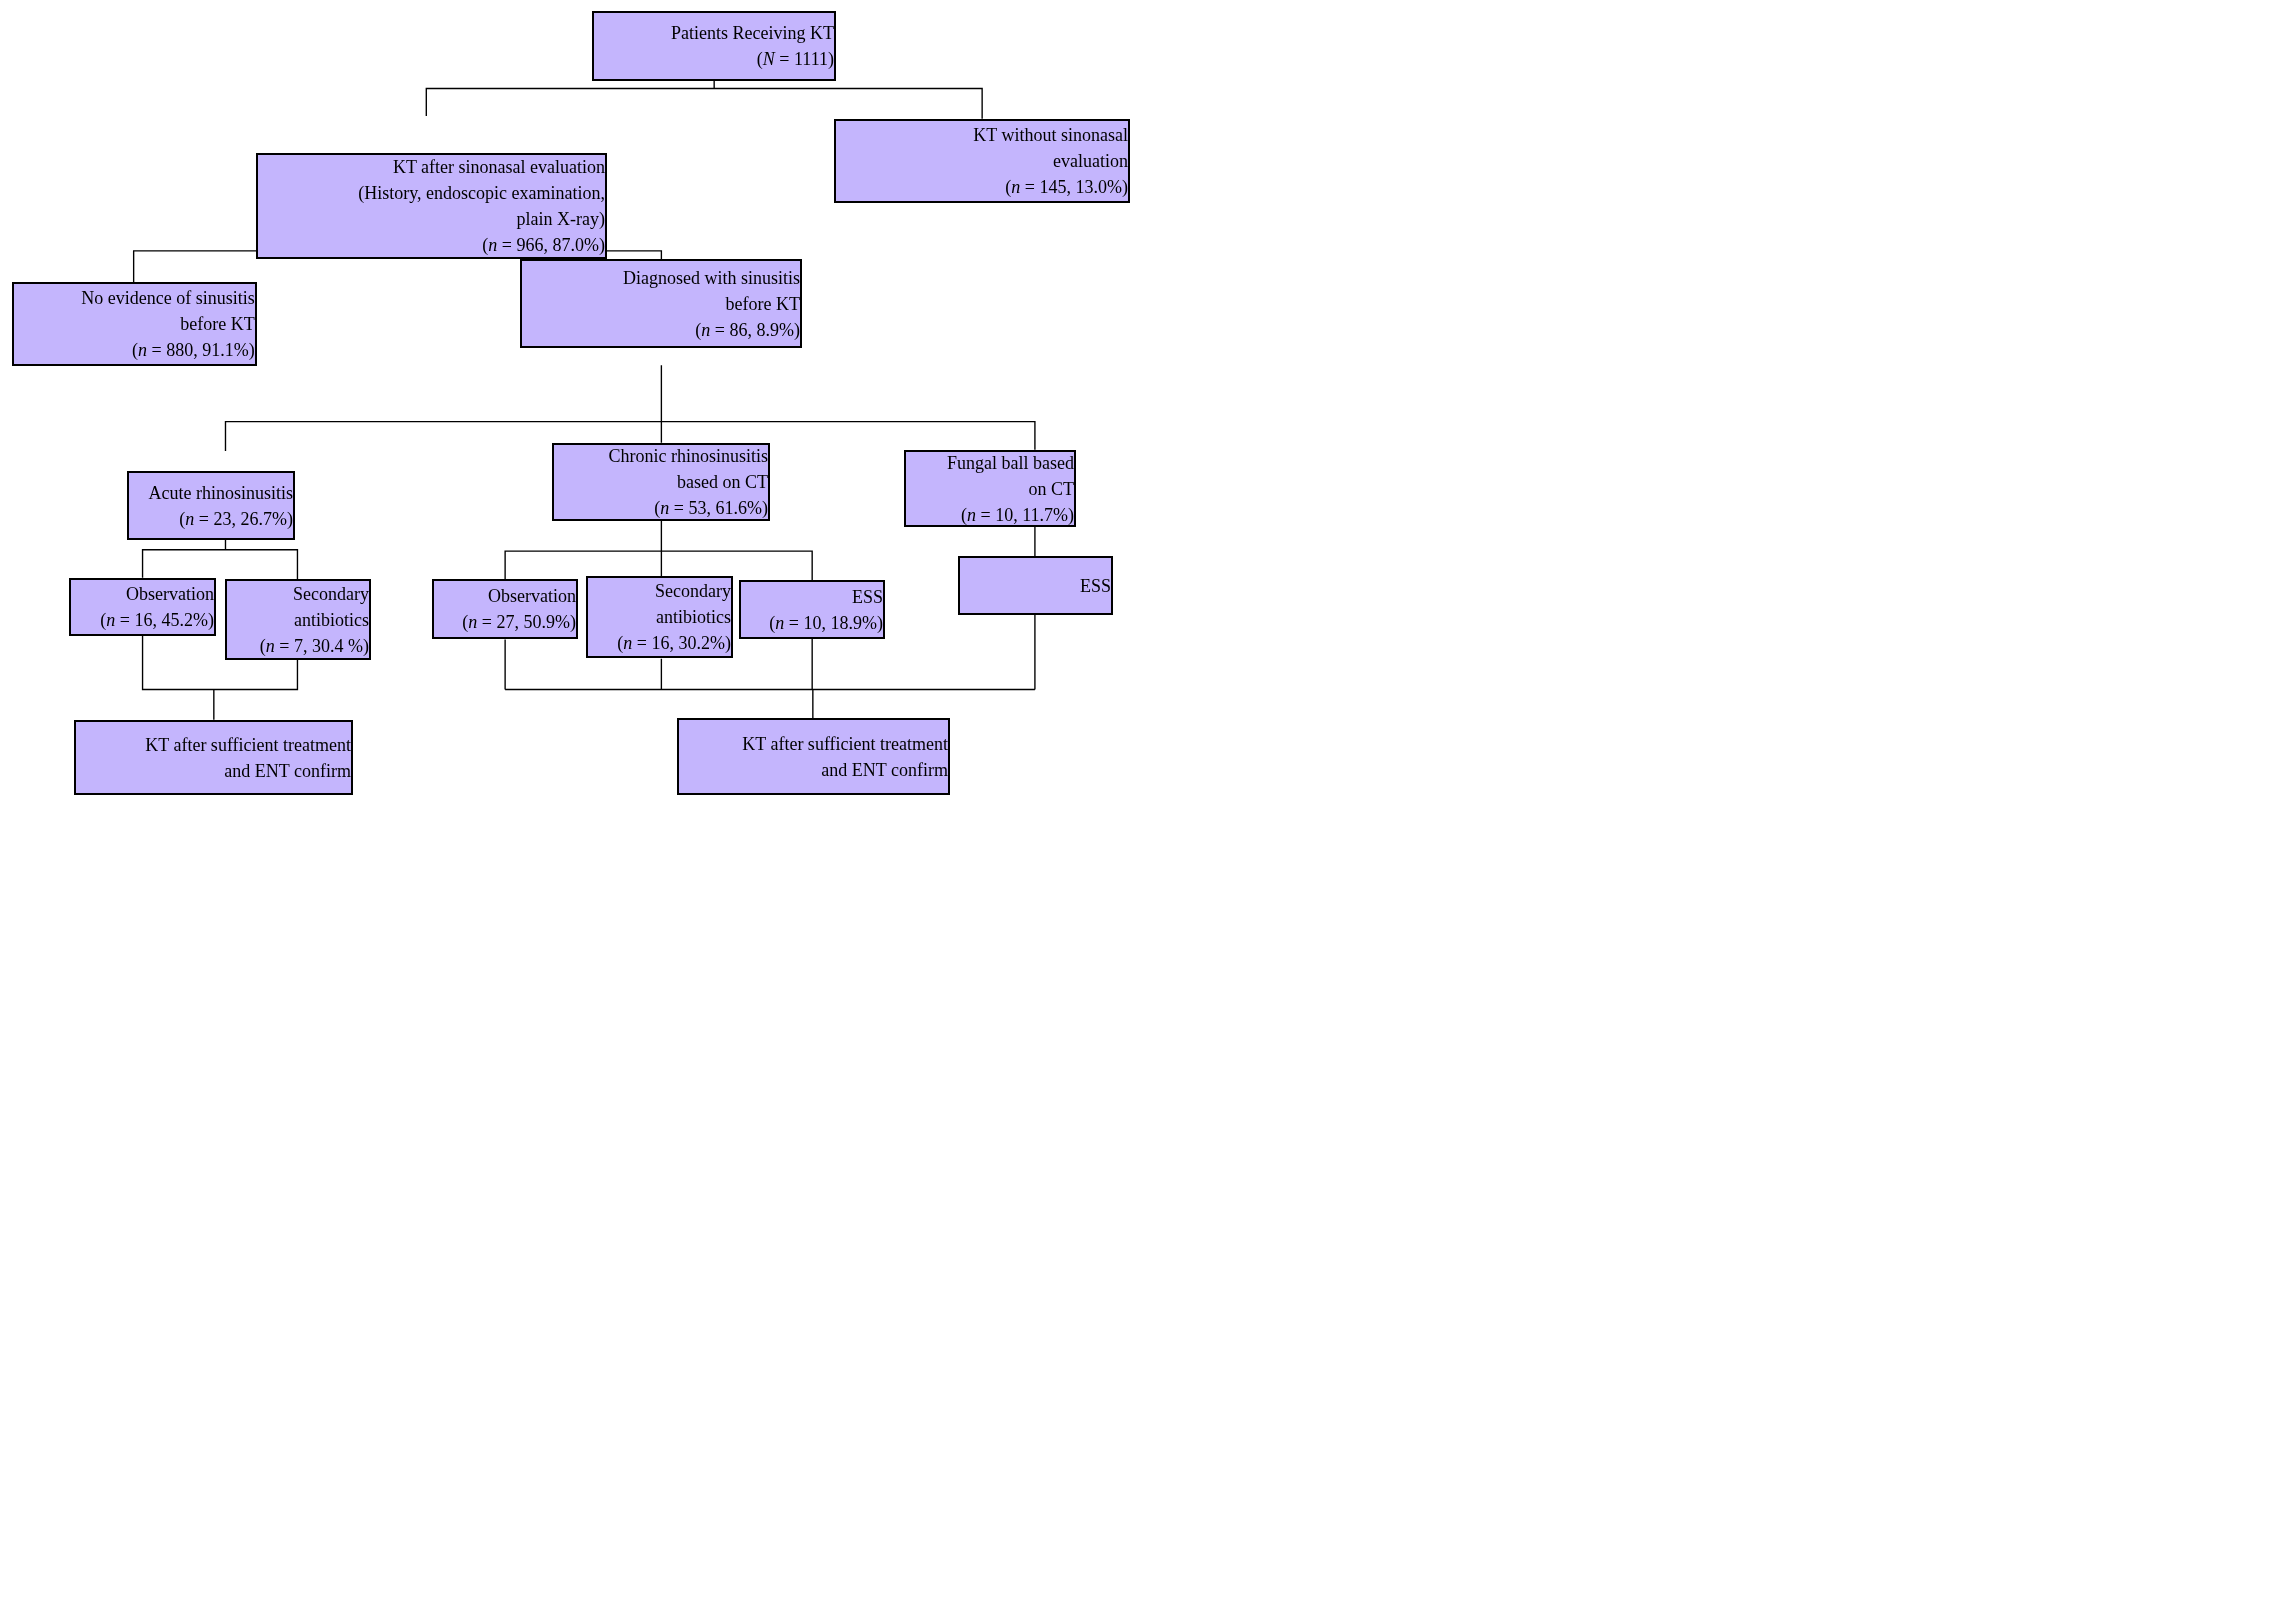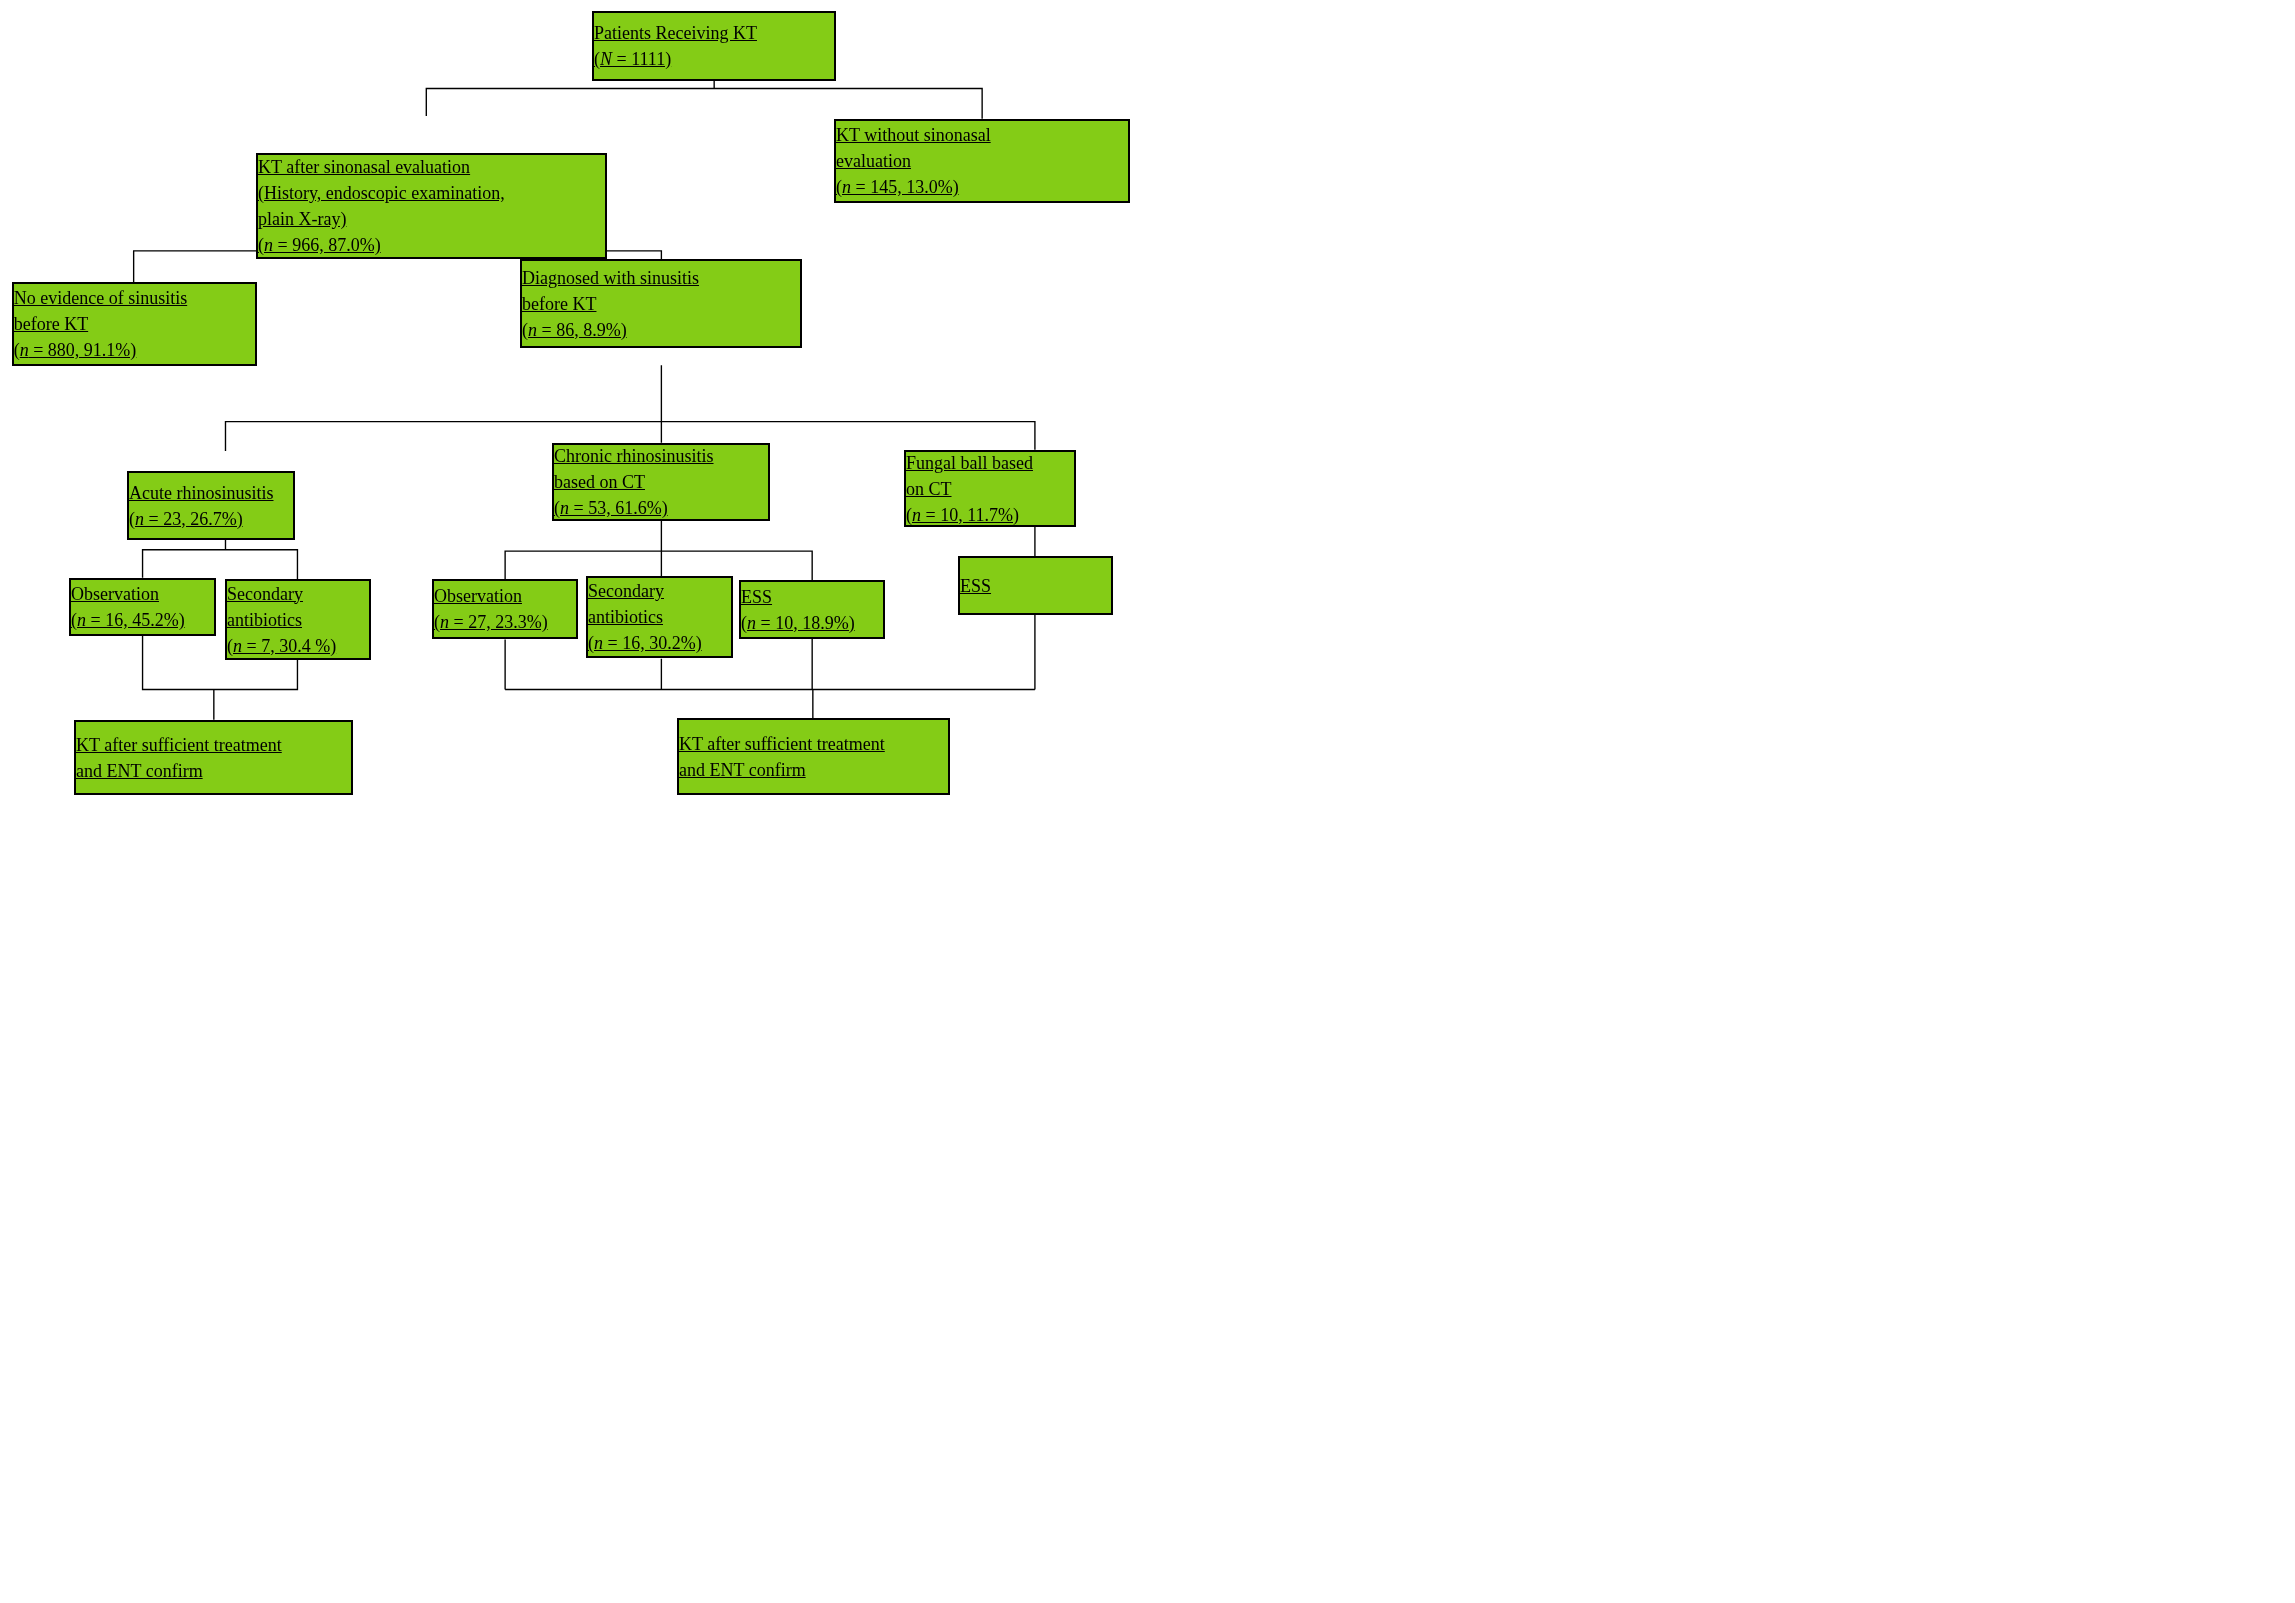--- a/index.html
+++ b/index.html
@@ -9,27 +9,26 @@
     width:1148px;height:802px;
     background:#ffffff;
     font-family:"Liberation Serif", serif;
     color:#000;
   }
   .wires{position:absolute;left:0;top:0;width:1148px;height:802px;}
   .box{
     position:absolute;
     box-sizing:border-box;
     border:2.7px solid #000;
-    background:#84cc16;
+    background:#c4b5fd;
     display:flex;
     flex-direction:column;
     justify-content:center;
-    align-items:flex-start;
+    align-items:flex-end;
     text-align:center;
-    text-decoration:underline;
   }
   .ln{
     display:block;
     font-size:18px;
     line-height:26px;
     white-space:nowrap;
   }
   .ln i{font-style:italic;}
 </style>
 </head>
@@ -101,21 +100,21 @@
   </div>
 
   <div class="box" style="left:225px;top:579px;width:146px;height:81px;">
     <span class="ln">Secondary</span>
     <span class="ln">antibiotics</span>
     <span class="ln"><span>(</span><i>n</i><span> = 7, 30.4 %)</span></span>
   </div>
 
   <div class="box" style="left:432px;top:579px;width:146px;height:60px;">
     <span class="ln">Observation</span>
-    <span class="ln"><span>(</span><i>n</i><span> = 27, 23.3%)</span></span>
+    <span class="ln"><span>(</span><i>n</i><span> = 27, 50.9%)</span></span>
   </div>
 
   <div class="box" style="left:586px;top:576px;width:147px;height:82px;">
     <span class="ln">Secondary</span>
     <span class="ln">antibiotics</span>
     <span class="ln"><span>(</span><i>n</i><span> = 16, 30.2%)</span></span>
   </div>
 
   <div class="box" style="left:739px;top:580px;width:146px;height:59px;">
     <span class="ln">ESS</span>

